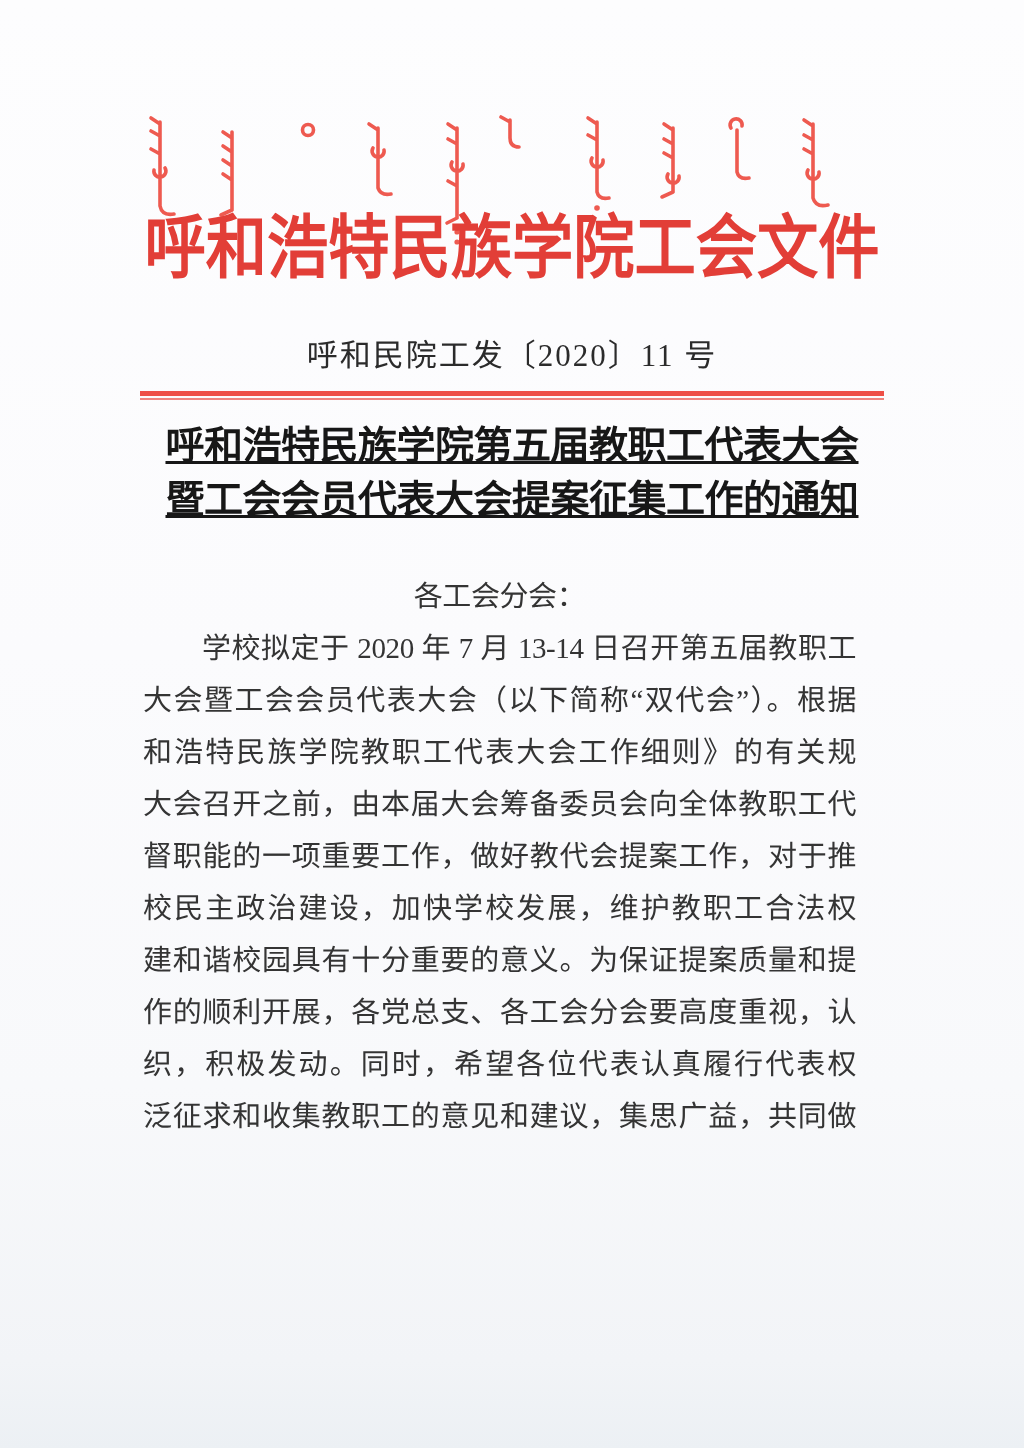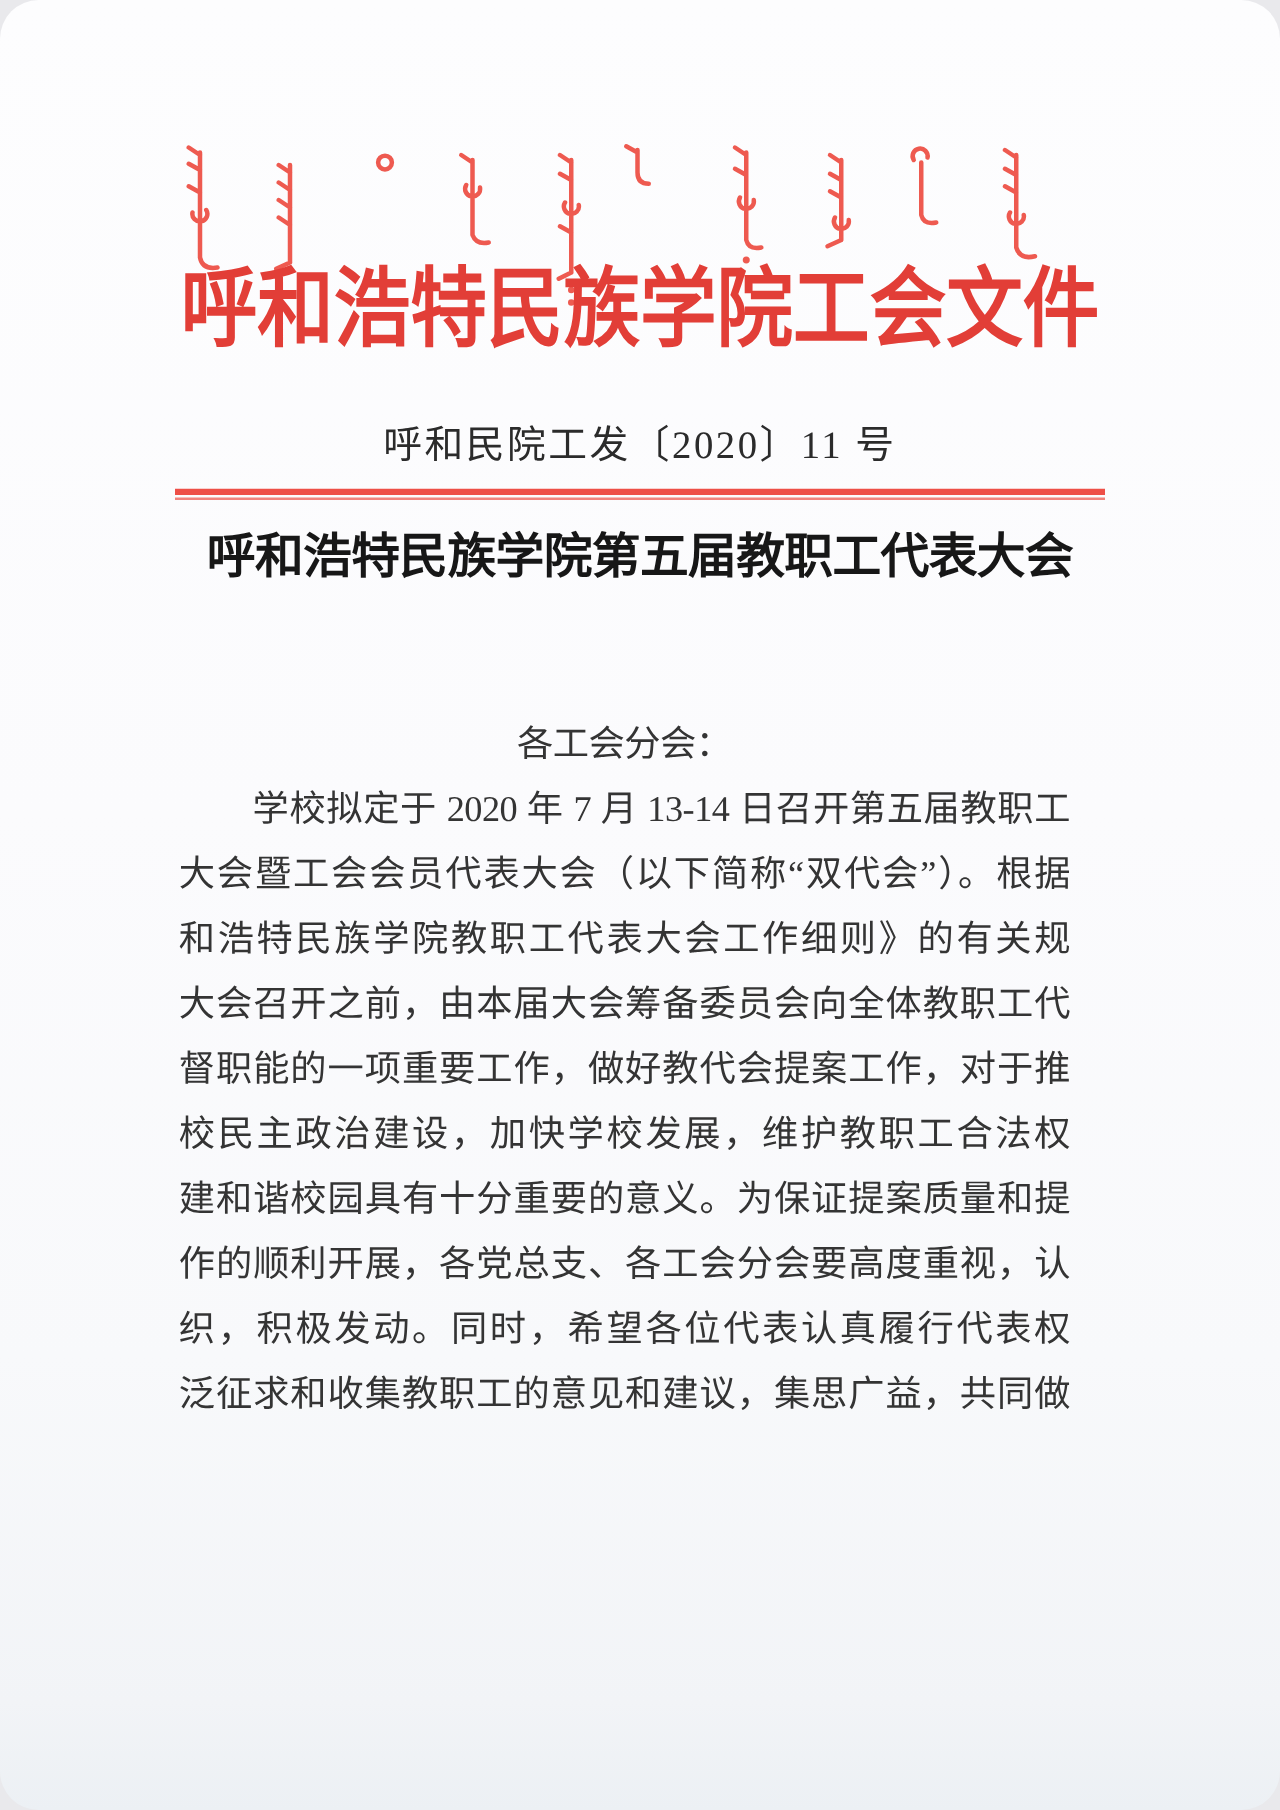--- a/index.html
+++ b/index.html
@@ -4,21 +4,20 @@
 <style>
   html, body { margin: 0; padding: 0; background: #e9e9ec; }
   .page {
     position: relative;
     width: 1024px;
     height: 1448px;
     margin: 0 auto;
     overflow: hidden;
     background: linear-gradient(180deg, #fdfdfe 0%, #fbfbfd 45%, #f8f9fb 75%, #f2f4f7 94%, #ecf0f4 100%);
     font-family: "Liberation Serif", "DejaVu Serif", serif;
-    border-radius: 31px;
   }
 
   
   .mongolian-banner {
     position: absolute;
     left: 122px;
     top: 114px;
     width: 720px;
     height: 140px;
   }
@@ -76,20 +75,21 @@
     position: absolute;
     top: 419px;
     left: 0;
     width: 100%;
     text-align: center;
     font-weight: bold;
     color: #171717;
     font-size: 39px;
     line-height: 54px;
     letter-spacing: -0.5px;
+    text-decoration: underline;
   }
 
   
   .notice-body {
     position: absolute;
     left: 143px;
     top: 570px;
     width: 713px;
     font-size: 29px;
     color: #343434;
@@ -155,20 +155,21 @@
   <div class="doc-number">呼和民院工发〔2020〕11 号</div>
 
   <div class="red-rule">
     <div class="thick"></div>
     <div class="gap"></div>
     <div class="thin"></div>
   </div>
 
   <div class="notice-title">
     <div>呼和浩特民族学院第五届教职工代表大会</div>
+    <div>暨工会会员代表大会提案征集工作的通知</div>
   </div>
 
   <div class="notice-body">
 
       <div class="body-line">各工会分会：</div>
 
       <div class="body-line fill">　　学校拟定于 2020 年 7 月 13-14 日召开第五届教职工代表</div>
 
       <div class="body-line fill">大会暨工会会员代表大会（以下简称“双代会”）。根据《呼</div>
 

